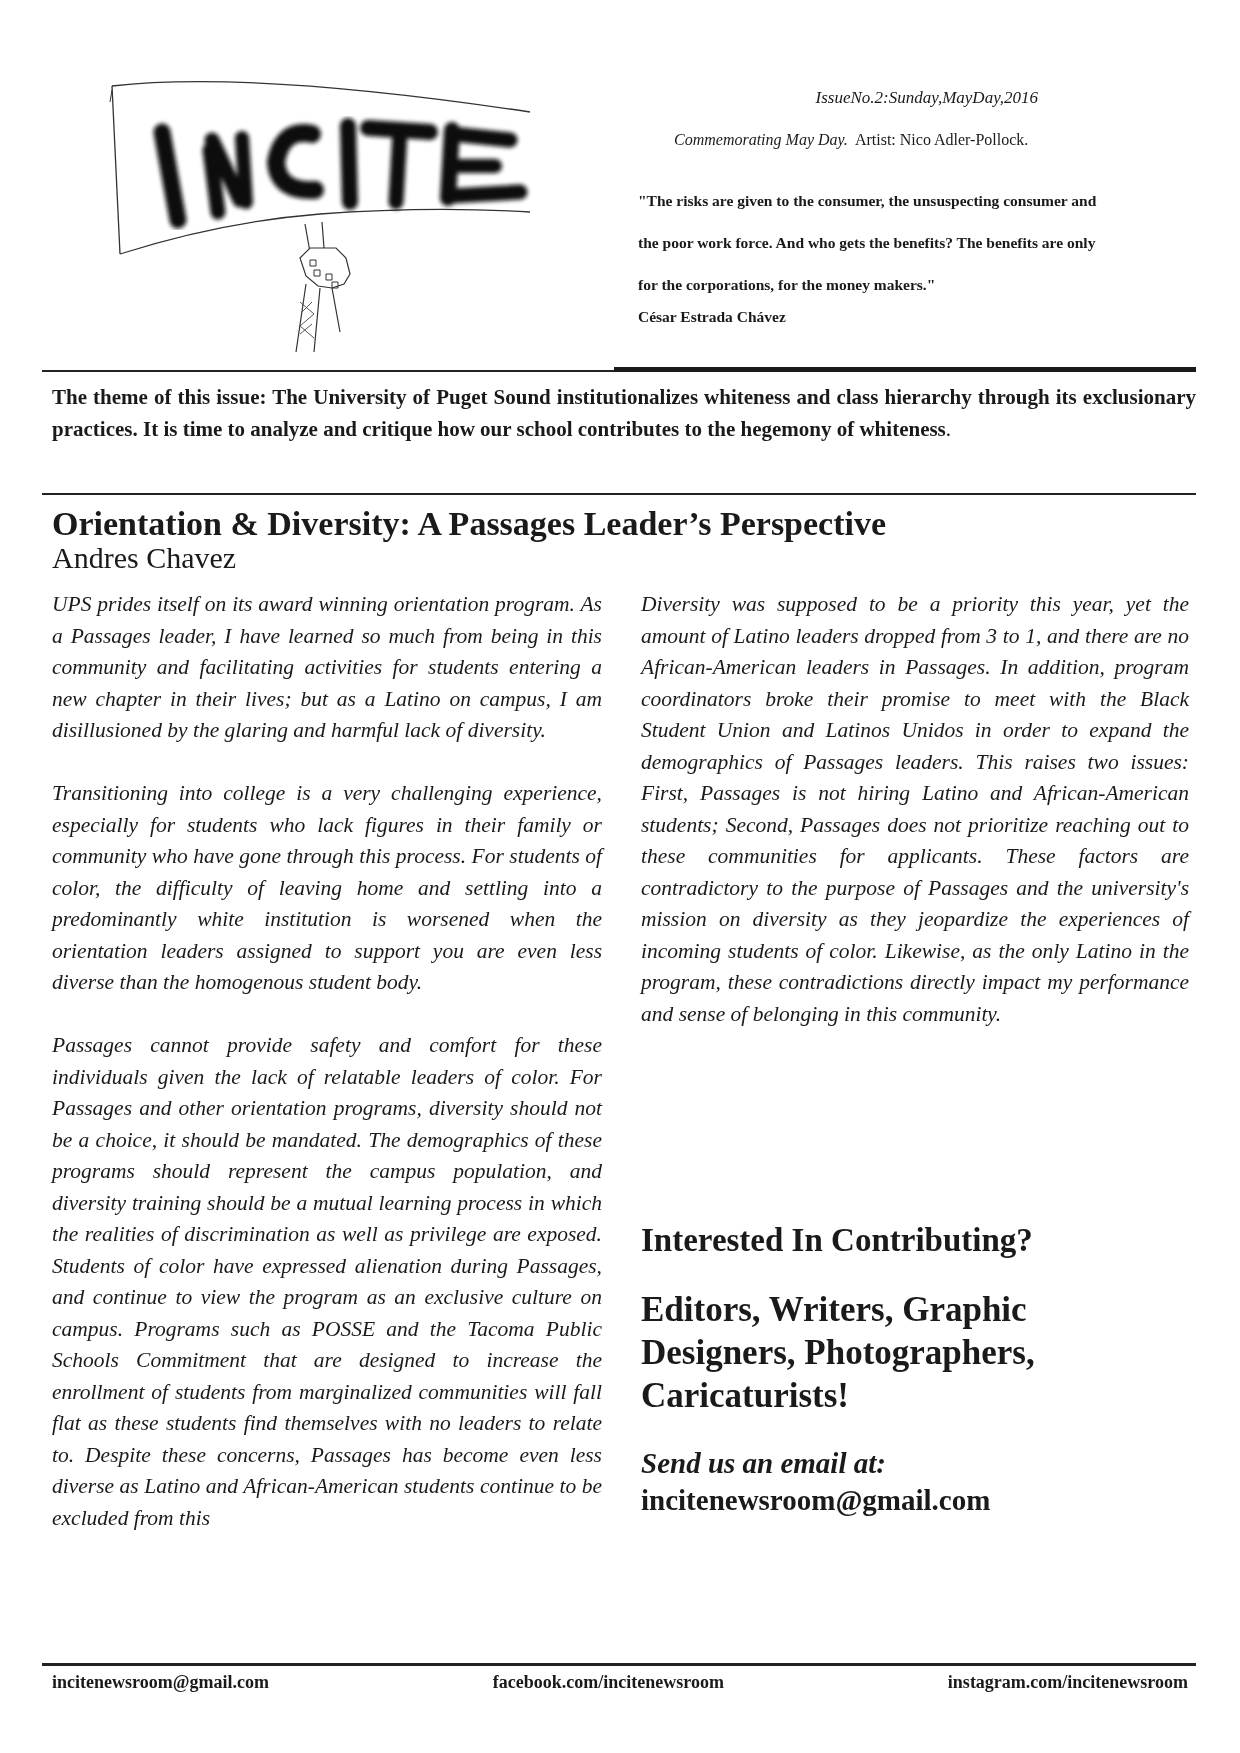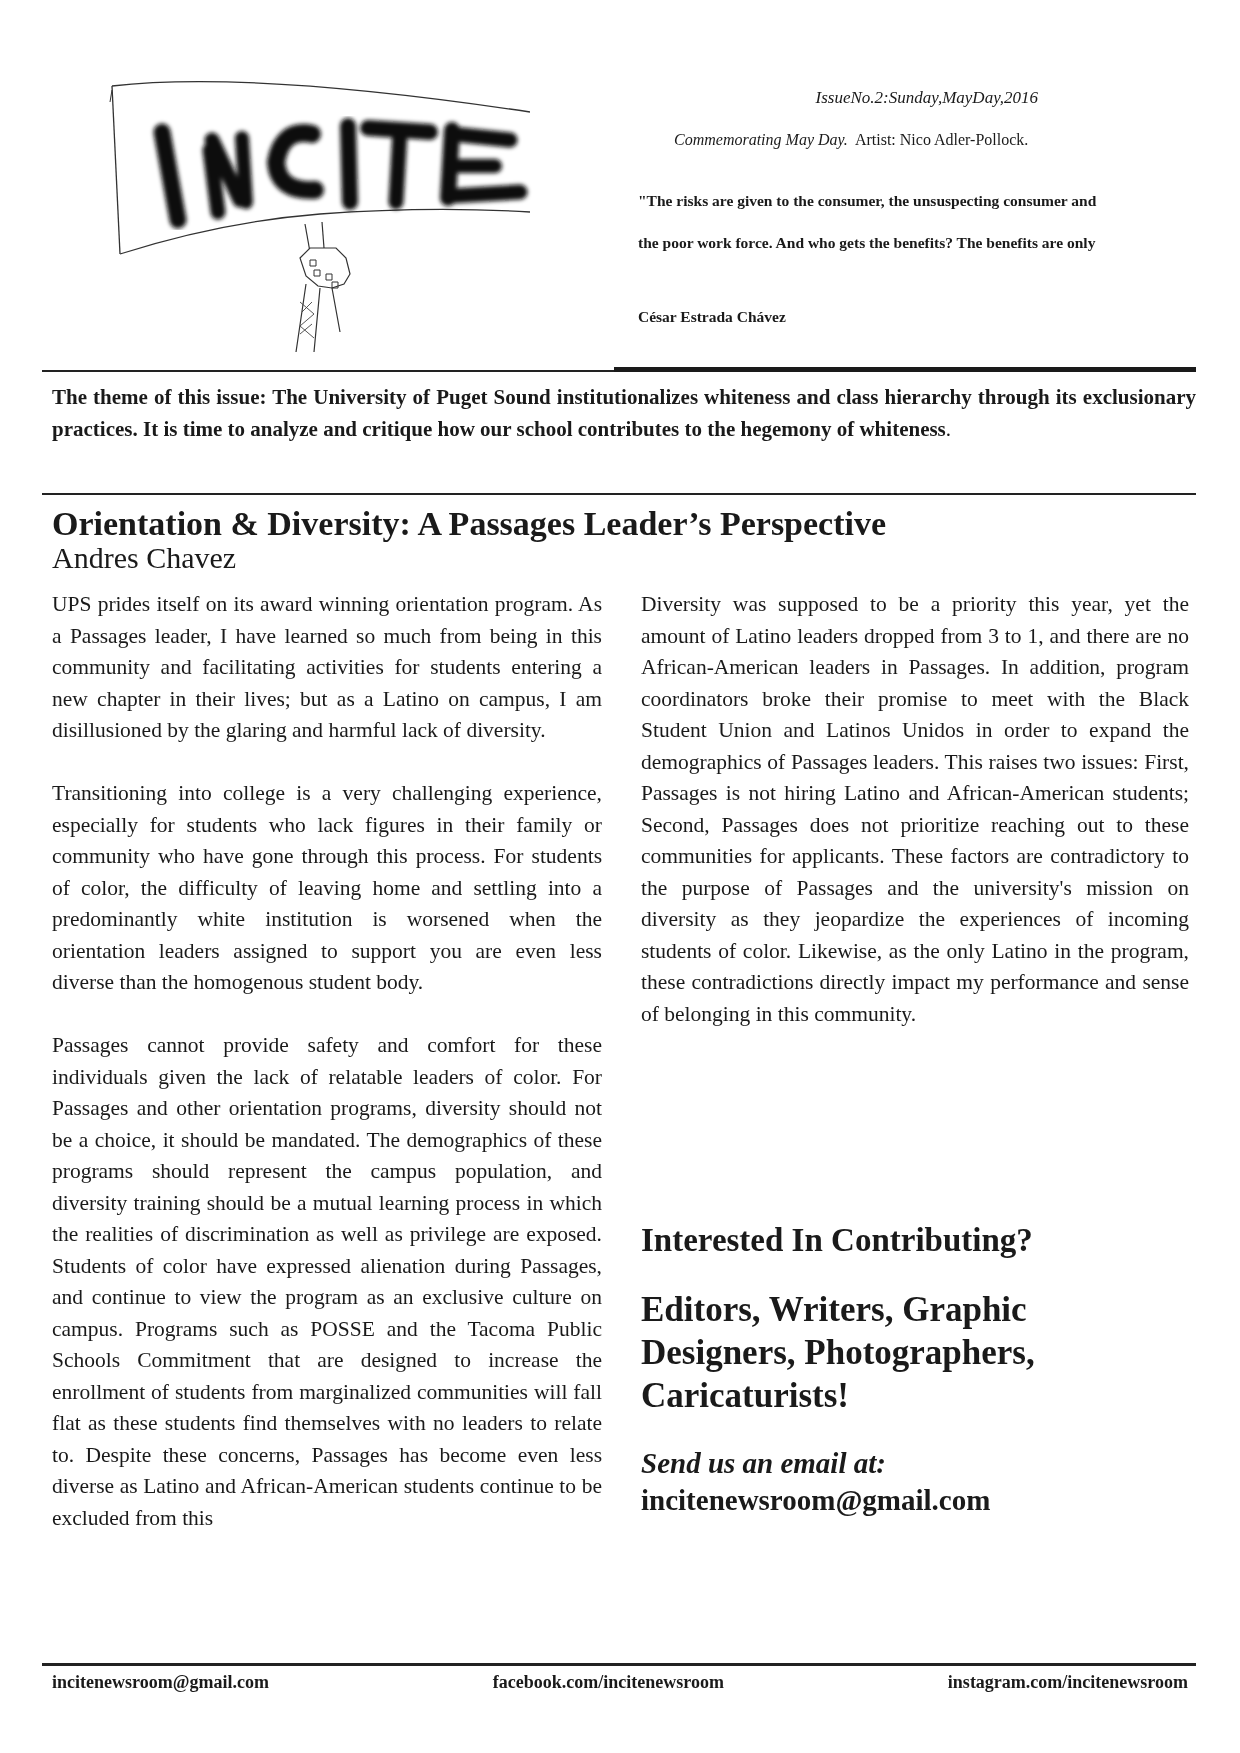--- a/index.html
+++ b/index.html
@@ -22,21 +22,21 @@
   .rule-thin { height:2px; background:#222; }
   .rule-thick { height:5px; background:#1a1a1a; }
 
   #theme { left:52px; top:381px; width:1144px; font-weight:bold; font-size:21px; line-height:32px; text-align:justify; }
   #theme .tail { font-weight:normal; }
 
   #article-title { left:52px; top:505px; font-weight:bold; font-size:34px; line-height:38px; white-space:nowrap; }
   #article-author { left:52px; top:541px; font-size:30px; line-height:34px; }
 
   .col { font-size:21.5px; line-height:31.5px; text-align:justify; }
-  .col p { margin:0 0 31.5px 0; }
+  .col p { margin:0 0 31.5px 0;font-style:italic; }
   .col p:last-child { margin-bottom:0; }
   #col-left { left:52px; top:589px; width:550px; }
   #col-right { left:641px; top:589px; width:548px; }
 
   #contrib { left:641px; top:1220px; width:548px; font-weight:bold; }
   #contrib-heading { font-size:33px; line-height:40px; margin:0 0 28px 0; }
   #contrib-help { font-size:35px; line-height:43px; margin:0 0 28px 0; }
   #contrib-email-label { font-size:29px; line-height:37px;font-style:italic; }
   #contrib-email { font-size:29px; line-height:37px; }
 
@@ -103,20 +103,21 @@
   <span>2016</span>
 </div>
 <div id="commemorating" class="abs">
   <span class="it">Commemorating May Day.</span>&nbsp;
   <span>Artist: Nico Adler-Pollock.</span>
 </div>
 
 <div id="quote" class="abs">
   <div>"The risks are given to the consumer, the unsuspecting consumer and</div>
   <div>the poor work force. And who gets the benefits? The benefits are only</div>
+  <div>for the corporations, for the money makers."</div>
 </div>
 <div id="quote-author" class="abs">César Estrada Chávez</div>
 
 <div class="abs rule-thin" style="left:42px; top:370px; width:574px;"></div>
 <div class="abs rule-thick" style="left:614px; top:367px; width:582px;"></div>
 
 <div id="theme" class="abs">
   <span>The theme of this issue: The University of Puget Sound institutionalizes whiteness and class hierarchy through its exclusionary practices. It is time to analyze and critique how our school contributes to the hegemony of whiteness</span><span class="tail">.</span>
 </div>
 

